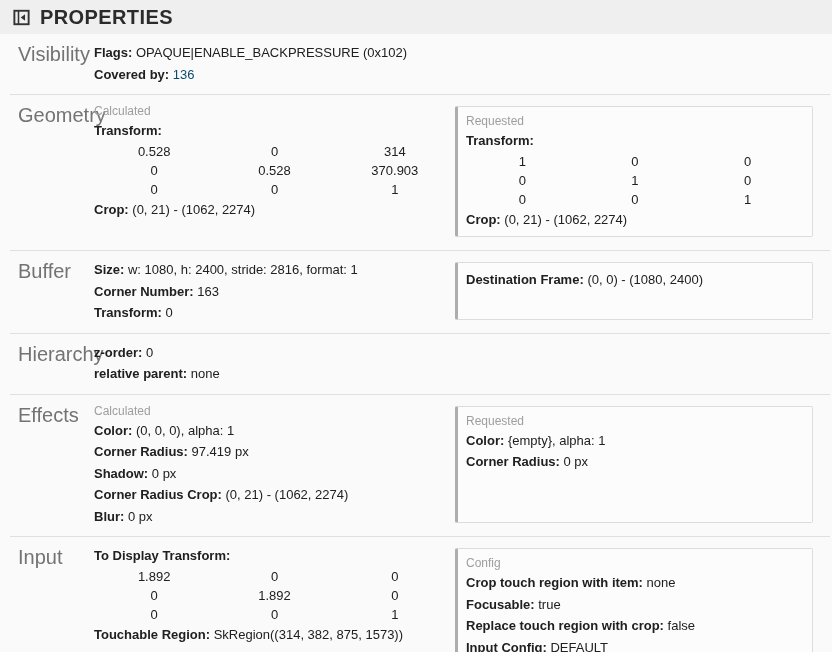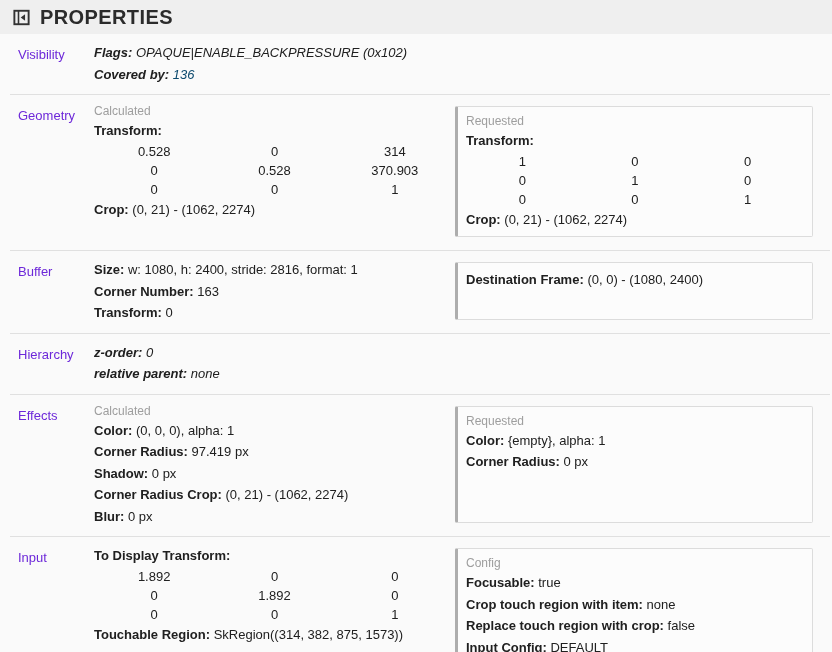--- a/index.html
+++ b/index.html
@@ -10,23 +10,23 @@
     font-family: "Liberation Sans", "DejaVu Sans", sans-serif;
     font-size: 13px; color: #202020;
   }
   .header {
     height: 34px; background: #efefef;
     display: flex; align-items: center; gap: 9px; padding: 0 12px;
   }
   .htitle { font-weight: 700; font-size: 20px; letter-spacing: .4px; color: #2b2b2b; }
   .hicon { display: flex; align-items: center; }
   section { display: flex; padding: 8px 3px 9px 18px; }
-  .slabel { flex: 0 0 76px; width: 76px; color: #6d28d9; font-size: 13px; line-height: 21px; padding-top: 2px; }
+  .slabel { flex: 0 0 76px; width: 76px; color: #737373; font-size: 20px; line-height: 21px; padding-top: 2px; }
   .sbody { flex: 1; display: flex; min-width: 0; }
-  .col { flex: 1; min-width: 0; font-style: italic; }
+  .col { flex: 1; min-width: 0; }
   .col-left { flex: 0 0 361px; width: 361px; }
   .box {
     flex: 1; min-width: 0;
     background: #fcfcfc;
     border: 1px solid #dcdcdc; border-left: 3px solid #adadad;
     border-radius: 2px;
     padding: 6px 8px; margin: 3px 16px 4px 0;
   }
   .row { line-height: 21.5px; white-space: nowrap; }
   .caption { font-size: 12px; color: #9e9e9e; line-height: 17px; }
@@ -246,28 +246,28 @@
         </tbody>
           </table>
         <div class="row">
           <span class="k">Touchable Region:</span>
           <span>SkRegion((314, 382, 875, 1573))</span>
         </div>
       </div>
       <div class="box">
         <div class="caption">Config</div>
         <div class="row">
+          <span class="k">Crop touch region with item:</span>
+          <span>none</span>
+        </div>
+        <div class="row">
           <span class="k">Focusable:</span>
           <span>true</span>
         </div>
         <div class="row">
-          <span class="k">Crop touch region with item:</span>
-          <span>none</span>
-        </div>
-        <div class="row">
           <span class="k">Replace touch region with crop:</span>
           <span>false</span>
         </div>
         <div class="row">
           <span class="k">Input Config:</span>
           <span>DEFAULT</span>
         </div>
       </div>
     </div>
   </section>

